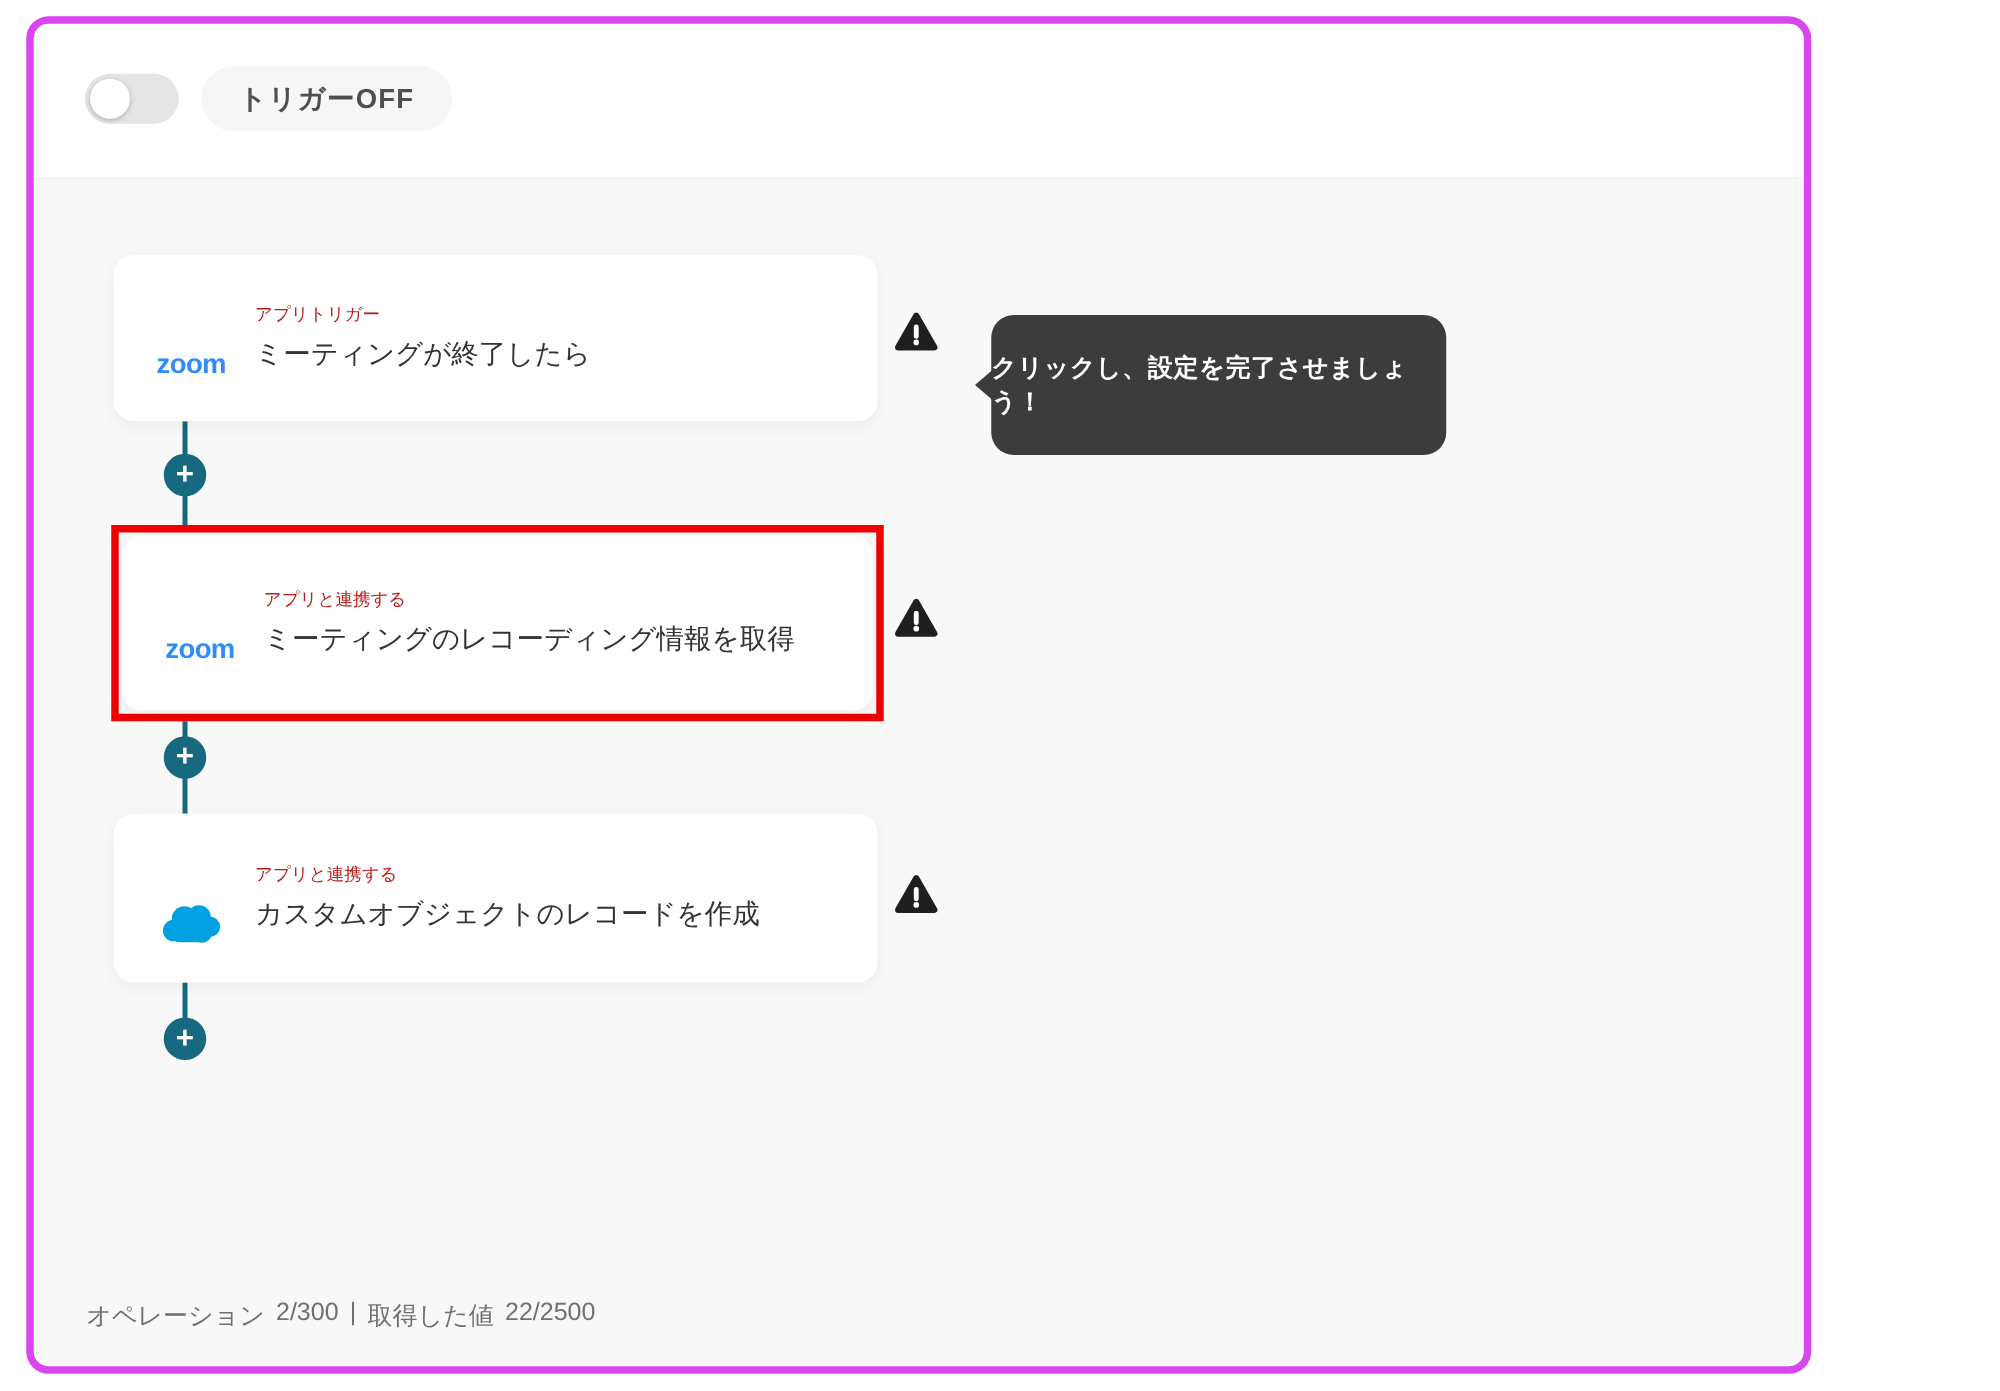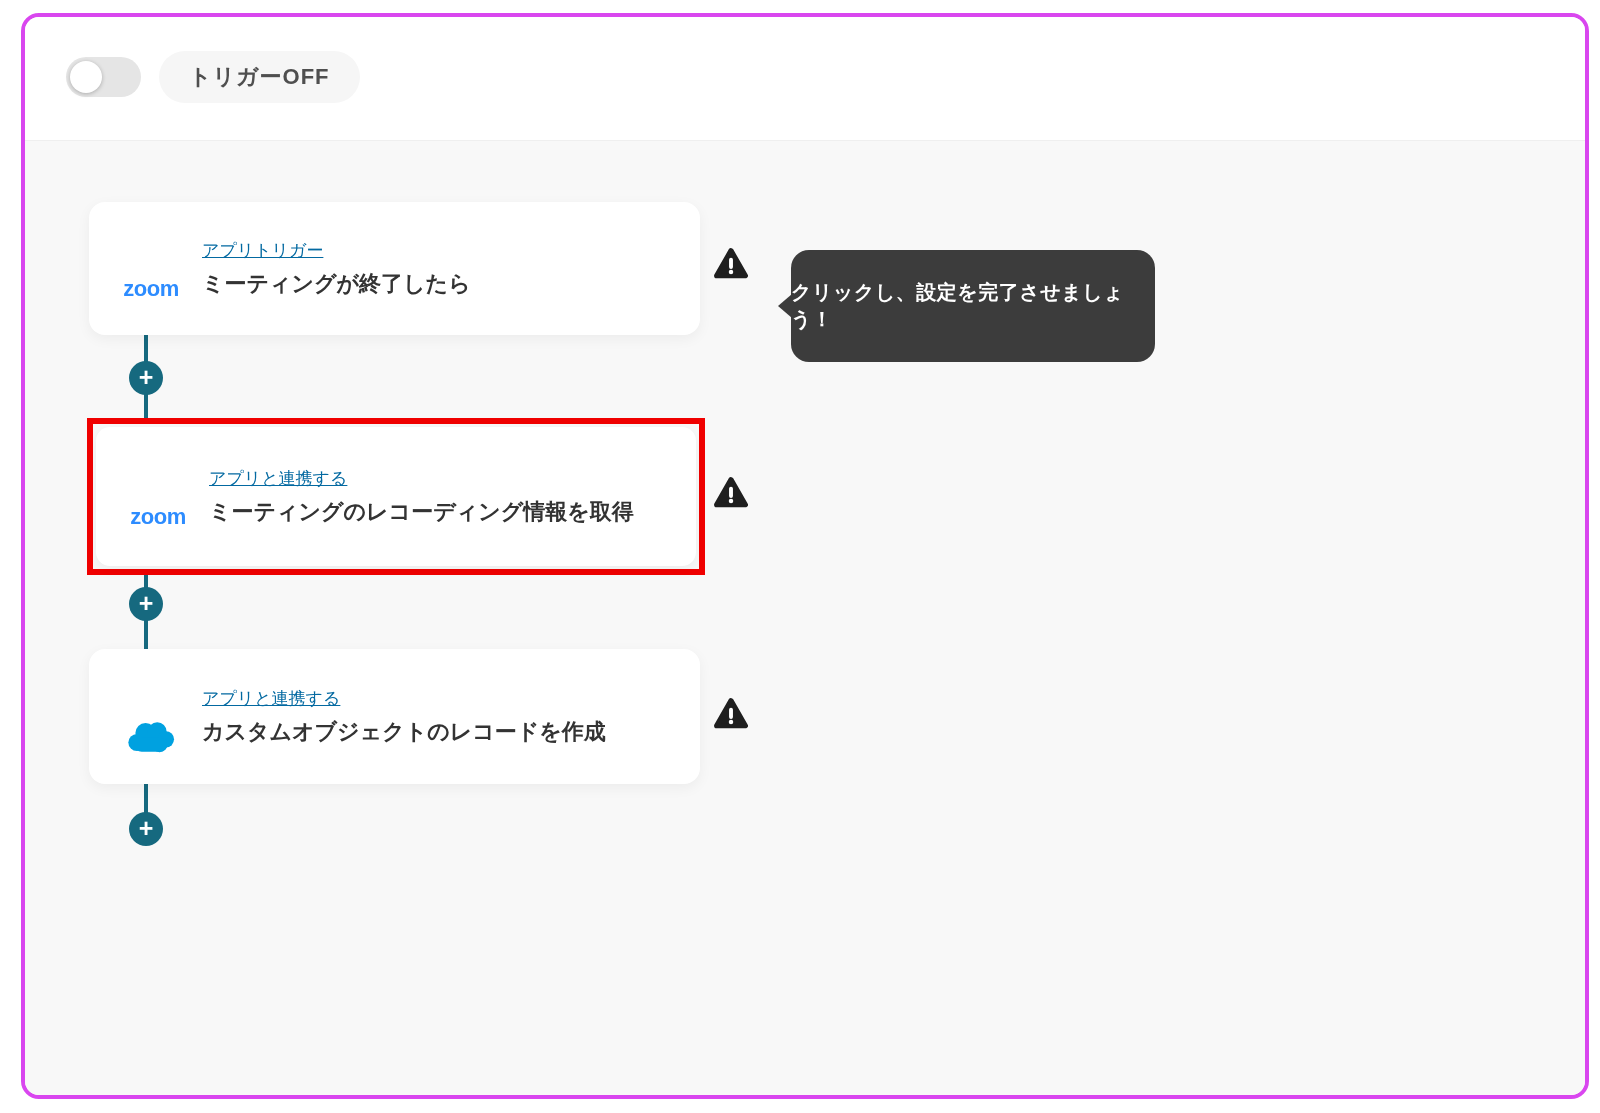--- a/index.html
+++ b/index.html
@@ -1,22 +1,22 @@
 <!DOCTYPE html>
 <html><head>
 <meta charset="utf-8">
 <style>
   * { margin:0; padding:0; box-sizing:border-box; }
   html,body { background:#ffffff; font-family:"Liberation Sans","DejaVu Sans",sans-serif; }
   .stage { position:relative; width:1600px; height:1113px; background:#ffffff; overflow:hidden; }
 
   
   .app-container {
-    position:absolute; left:21px; top:13px; width:1568px; height:1086px;
-    background:#f8f8f8; border:4px solid #d946ef; border-radius:18px; overflow:hidden;
+    position:absolute; left:21px; top:13px; width:1428px; height:1086px;
+    background:#f8f8f8; border:6px solid #d946ef; border-radius:18px; overflow:hidden;
   }
 
   
   .header {
     position:absolute; left:0; top:0; right:0; height:124px;
     background:#ffffff; border-bottom:1px solid #efefef;
   }
   .toggle {
     position:absolute; left:41px; top:40px; width:75px; height:40px;
     background:#e5e5e5; border-radius:20px; cursor:pointer;
@@ -62,22 +62,22 @@
   }
   .highlight-wrap .card-inner {
     width:100%; height:100%; background:#ffffff; border-radius:14px;
     box-shadow:0 4px 14px rgba(0,0,0,0.05);
     display:flex; align-items:center;
   }
 
   .app-icon-box { width:50px; margin-left:37px; display:flex; align-items:center; justify-content:center; flex-shrink:0;margin-top:40px; }
   .zoom-logo { color:#2d8cff; font-size:22px; font-weight:700; letter-spacing:-0.5px; }
   .card-text { margin-left:26px; }
-  .card-type { font-size:17px; color:#0369a1; margin-bottom:7px;text-decoration:underline; }
-  .card-title { font-size:22px; font-weight:700; color:#333333; }
+  .card-type { font-size:14px; color:#b91c1c; margin-bottom:7px; }
+  .card-title { font-size:22px; font-weight:400; color:#333333; }
 
   .warn { position:absolute; left:688px; width:36px; height:33px; cursor:pointer; }
   .warn-1 { top:106px; }
   .warn-2 { top:335px; }
   .warn-3 { top:556px; }
 
   .tooltip {
     position:absolute; left:766px; top:73px; width:364px; height:112px;
     background:#3c3c3c; border-radius:18px; display:flex; align-items:center; justify-content:center;
     color:#ffffff; font-size:20px; font-weight:700; letter-spacing:0.5px;margin-top:36px;
@@ -183,16 +183,23 @@
           <path d="M12 2.4 L21.6 19.2 L2.4 19.2 Z" fill="#1f1f1f" stroke="#1f1f1f" stroke-width="3.4" stroke-linejoin="round"></path>
           <line x1="12" y1="8.4" x2="12" y2="13.4" stroke="#ffffff" stroke-width="2.6" stroke-linecap="round"></line>
           <circle cx="12" cy="16.6" r="1.5" fill="#ffffff"></circle>
         </svg>
       </div>
 
       <div class="add-btn add-3">
         <span>+</span>
       </div>
 
+      <div class="status-bar">
+        <span>オペレーション</span>
+        <span>2/300</span>
+        <span>|</span>
+        <span>取得した値</span>
+        <span>22/2500</span>
+      </div>
 
     </div>
   </div>
 </div>
 
 </body></html>

